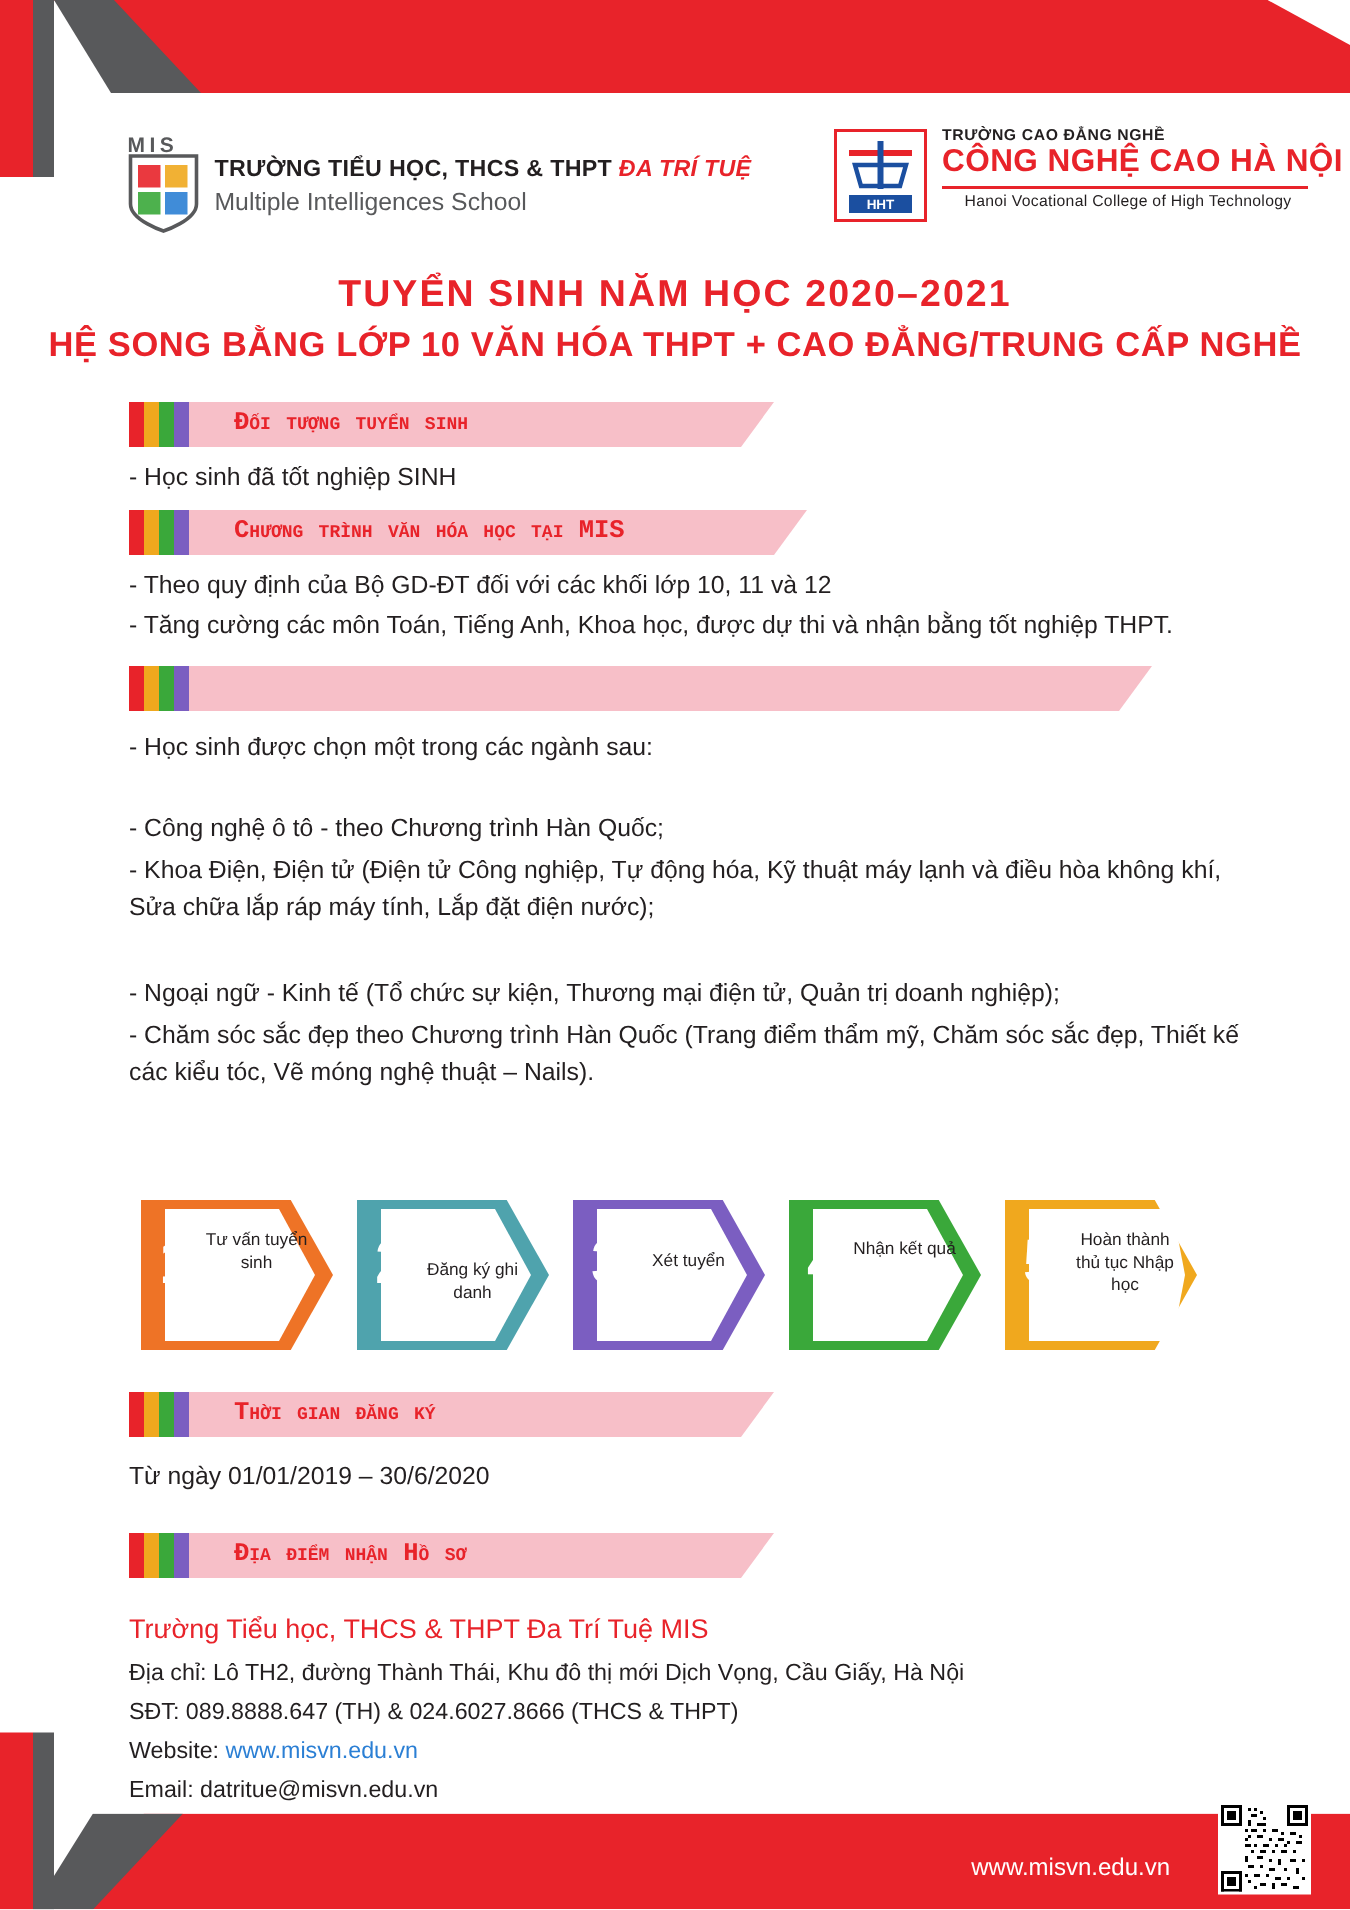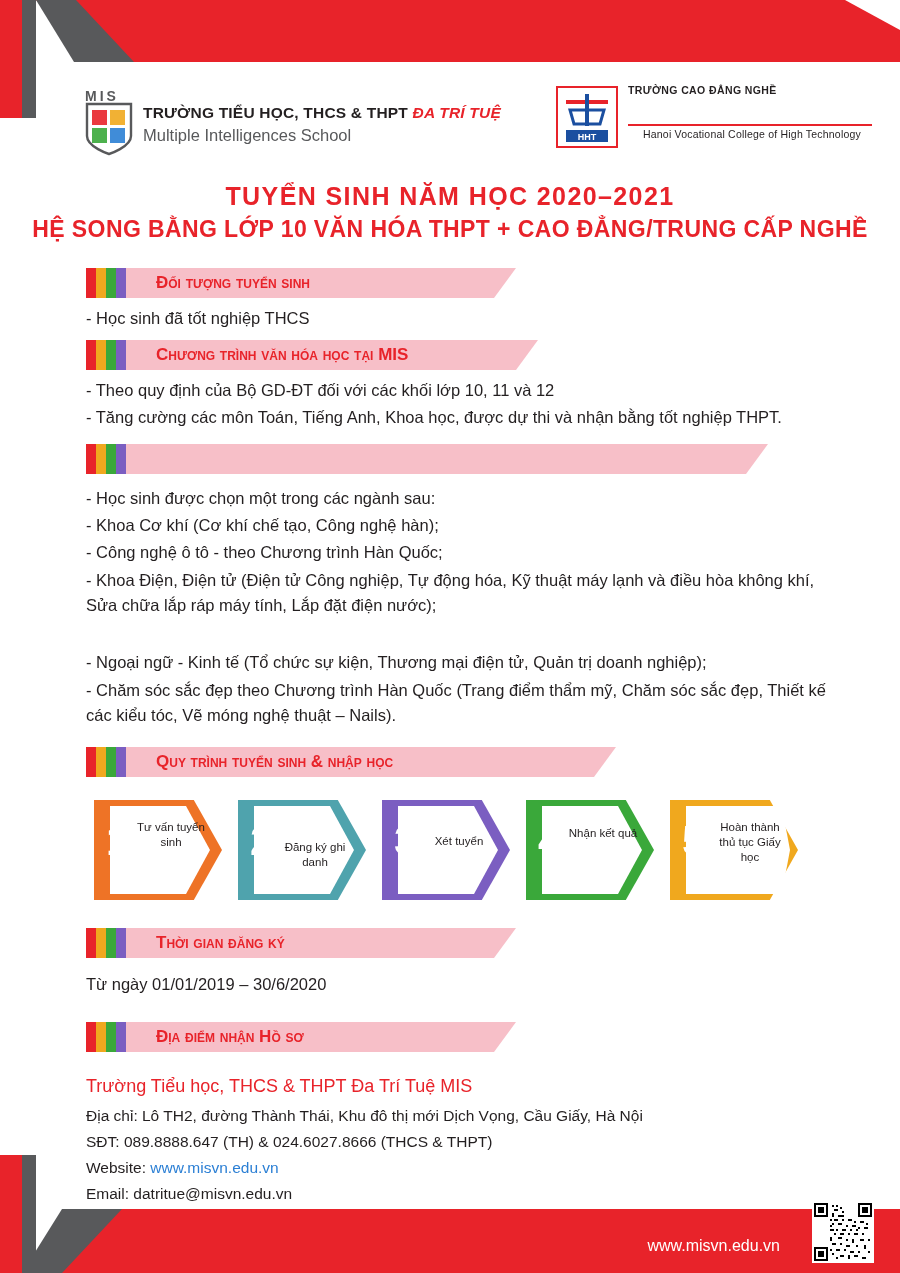--- a/index.html
+++ b/index.html
@@ -54,21 +54,21 @@
     font-size:23px;font-weight:bold;color:#e8232a;letter-spacing:0.4px;}
 
   
   .ribbon{position:absolute;height:30px;}
   .ribbon .bars{position:absolute;left:0;top:0;width:40px;height:30px;display:flex;}
   .ribbon .bars i{display:block;width:10px;height:30px;}
   .ribbon .body{position:absolute;left:40px;top:0;height:30px;background:#f7bfc8;}
   .ribbon .tip{position:absolute;top:0;width:22px;height:30px;background:#f7bfc8;
     clip-path:polygon(0 0,22px 0,0 30px);}
   .ribbon .txt{position:absolute;left:70px;top:0;height:30px;line-height:30px;
-    font-size:17px;font-weight:bold;color:#e8232a;font-variant:small-caps;white-space:nowrap;}
+    font-size:17px;font-weight:bold;color:#e8232a;font-variant:small-caps;white-space:nowrap;font-family:Liberation Mono, monospace;}
 
   .body-text{position:absolute;font-size:16.5px;color:#231f20;line-height:25px;}
 
   
   .steps{position:absolute;left:86px;top:800px;width:730px;height:104px;}
   .step{position:absolute;top:0;height:100px;}
   .step .shape{position:absolute;left:0;top:0;height:100px;width:100%;
     clip-path:polygon(0 0,78% 0,100% 50%,78% 100%,0 100%);}
   .step .num{position:absolute;left:12px;top:20px;font-size:42px;font-weight:bold;color:#fff;line-height:1;}
   .step .lbl{position:absolute;left:46px;top:22px;width:70px;font-size:11.5px;color:#231f20;line-height:15px;text-align:center;}
@@ -124,40 +124,41 @@
     <div class="hht-logo">
       <svg class="hht-mark" viewBox="0 0 62 62" style="border:none;">
         <rect x="1" y="1" width="60" height="60" fill="#ffffff" stroke="#e8232a" stroke-width="2"></rect>
         <path d="M10 16 H52" stroke="#e8232a" stroke-width="4"></path>
         <path d="M31 8 V40" stroke="#1b4fa0" stroke-width="4"></path>
         <path d="M14 24 H48 L44 38 H18 Z" fill="none" stroke="#1b4fa0" stroke-width="3"></path>
         <rect x="10" y="44" width="42" height="12" fill="#1b4fa0"></rect>
         <text x="31" y="53.5" font-size="9" fill="#ffffff" text-anchor="middle" font-family="Liberation Sans, sans-serif" font-weight="bold">HHT</text>
       </svg>
       <div class="hht-l1">TRƯỜNG CAO ĐẲNG NGHỀ</div>
+      <div class="hht-l2">CÔNG NGHỆ CAO HÀ NỘI</div>
       <div class="hht-rule"></div>
       <div class="hht-l3">Hanoi Vocational College of High Technology</div>
     </div>
   </div>
 
   <div class="title1">TUYỂN SINH NĂM HỌC 2020–2021</div>
   <div class="title2">HỆ SONG BẰNG LỚP 10 VĂN HÓA THPT + CAO ĐẲNG/TRUNG CẤP NGHỀ</div>
 
   <div class="ribbon" style="left:86px;top:268px;width:430px;">
     <div class="bars">
       <i style="background:#e8232a"></i>
         <i style="background:#f0a81e"></i>
         <i style="background:#3aa83a"></i>
         <i style="background:#7b5ec1"></i>
     </div>
     <div class="body" style="width:368px;"></div>
     <div class="tip" style="left:408px;"></div>
     <div class="txt">Đối tượng tuyển sinh</div>
   </div>
-  <div class="body-text" style="left:86px;top:306px;width:740px;">- Học sinh đã tốt nghiệp THCS</div>
+  <div class="body-text" style="left:86px;top:306px;width:740px;">- Học sinh đã tốt nghiệp SINH</div>
 
   <div class="ribbon" style="left:86px;top:340px;width:450px;">
     <div class="bars">
       <i style="background:#e8232a"></i>
         <i style="background:#f0a81e"></i>
         <i style="background:#3aa83a"></i>
         <i style="background:#7b5ec1"></i>
     </div>
     <div class="body" style="width:390px;"></div>
     <div class="tip" style="left:430px;"></div>
@@ -170,37 +171,25 @@
     <div class="bars">
       <i style="background:#e8232a"></i>
         <i style="background:#f0a81e"></i>
         <i style="background:#3aa83a"></i>
         <i style="background:#7b5ec1"></i>
     </div>
     <div class="body" style="width:620px;"></div>
     <div class="tip" style="left:660px;"></div>
   </div>
   <div class="body-text" style="left:86px;top:486px;width:760px;">- Học sinh được chọn một trong các ngành sau:</div>
-  <div class="body-text" style="left:86px;top:513px;width:760px;">- Khoa Cơ khí (Cơ khí chế tạo, Công nghệ hàn);</div>
   <div class="body-text" style="left:86px;top:540px;width:760px;">- Công nghệ ô tô - theo Chương trình Hàn Quốc;</div>
   <div class="body-text" style="left:86px;top:568px;width:762px;">- Khoa Điện, Điện tử (Điện tử Công nghiệp, Tự động hóa, Kỹ thuật máy lạnh và điều hòa không khí, Sửa chữa lắp ráp máy tính, Lắp đặt điện nước);</div>
   <div class="body-text" style="left:86px;top:650px;width:762px;">- Ngoại ngữ - Kinh tế (Tổ chức sự kiện, Thương mại điện tử, Quản trị doanh nghiệp);</div>
   <div class="body-text" style="left:86px;top:678px;width:762px;">- Chăm sóc sắc đẹp theo Chương trình Hàn Quốc (Trang điểm thẩm mỹ, Chăm sóc sắc đẹp, Thiết kế các kiểu tóc, Vẽ móng nghệ thuật – Nails).</div>
 
-  <div class="ribbon" style="left:86px;top:747px;width:520px;">
-    <div class="bars">
-      <i style="background:#e8232a"></i>
-        <i style="background:#f0a81e"></i>
-        <i style="background:#3aa83a"></i>
-        <i style="background:#7b5ec1"></i>
-    </div>
-    <div class="body" style="width:468px;"></div>
-    <div class="tip" style="left:508px;"></div>
-    <div class="txt">Quy trình tuyển sinh &amp; nhập học</div>
-  </div>
 
   <div class="steps">
 
     <div class="step" style="left:8px;width:128px;">
       <div class="shape" style="background:#ee7326;"></div>
       <div class="inner-box" style="left:16px;top:6px;width:100px;height:88px;background:#fff;clip-path:polygon(0 0,76% 0,100% 50%,76% 100%,0 100%);"></div>
       <div class="num">1</div>
       <div class="lbl" style="left:42px;top:20px;">Tư vấn tuyển sinh</div>
     </div>
 
@@ -222,21 +211,21 @@
       <div class="shape" style="background:#3aa83a;"></div>
       <div class="inner-box" style="left:16px;top:6px;width:100px;height:88px;background:#fff;clip-path:polygon(0 0,76% 0,100% 50%,76% 100%,0 100%);"></div>
       <div class="num">4</div>
       <div class="lbl" style="left:42px;top:26px;">Nhận kết quả</div>
     </div>
 
     <div class="step" style="left:584px;width:128px;">
       <div class="shape" style="background:#f0a81e;"></div>
       <div class="inner-box" style="left:16px;top:6px;width:104px;height:88px;background:#fff;clip-path:polygon(0 0,92% 0,100% 50%,92% 100%,0 100%);"></div>
       <div class="num">5</div>
-      <div class="lbl" style="left:42px;top:20px;width:76px;">Hoàn thành thủ tục Giấy học</div>
+      <div class="lbl" style="left:42px;top:20px;width:76px;">Hoàn thành thủ tục Nhập học</div>
     </div>
 
   </div>
 
   <div class="ribbon" style="left:86px;top:928px;width:430px;">
     <div class="bars">
       <i style="background:#e8232a"></i>
         <i style="background:#f0a81e"></i>
         <i style="background:#3aa83a"></i>
         <i style="background:#7b5ec1"></i>

